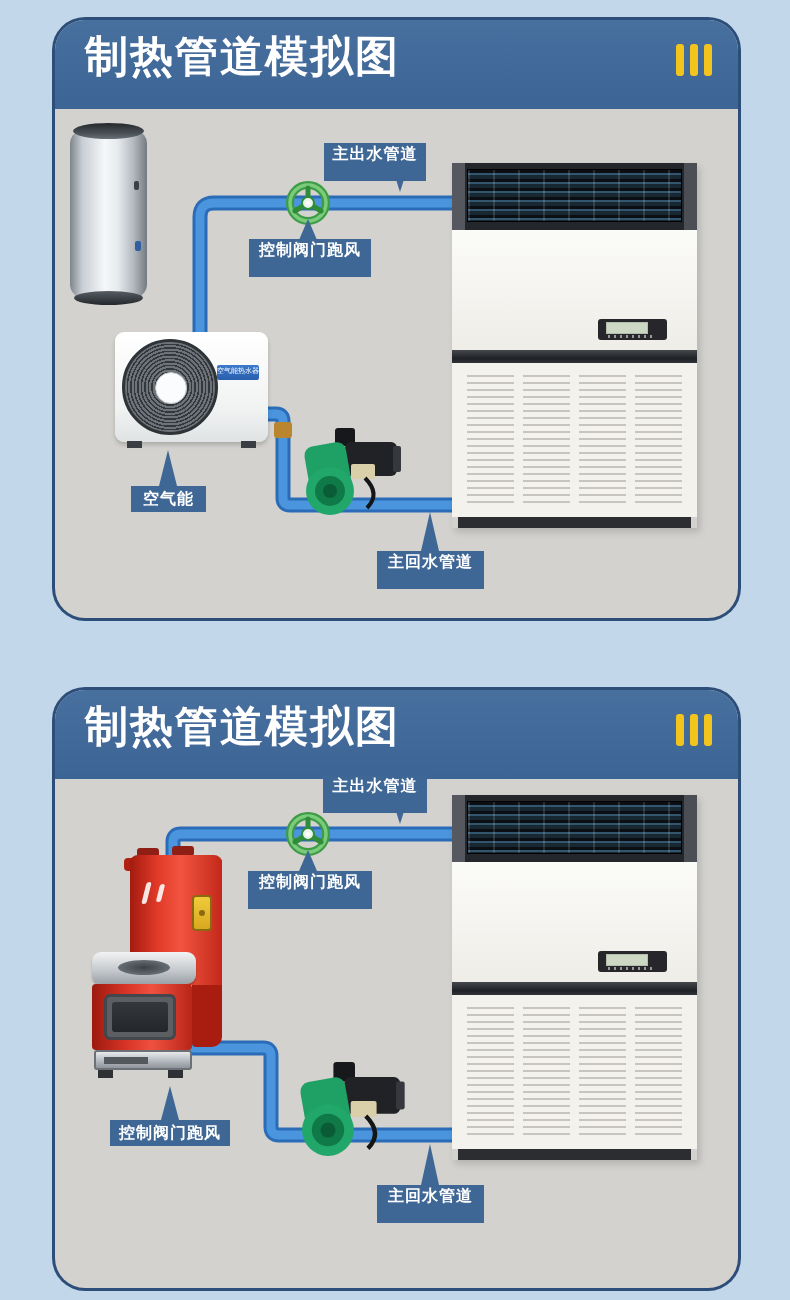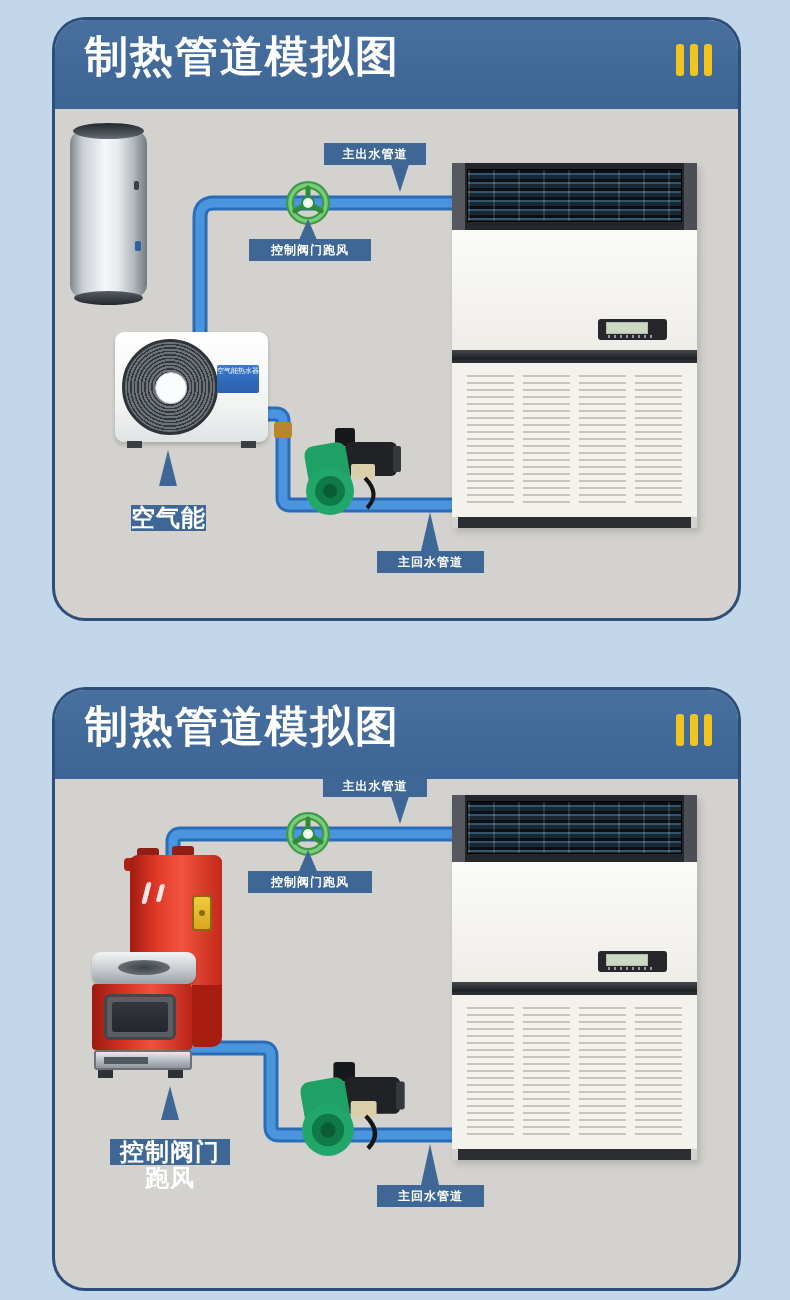--- a/index.html
+++ b/index.html
@@ -24,23 +24,23 @@
     font-size:43px; font-weight:800; color:#ffffff; letter-spacing:2px;
   }
   .deco-bars { position:absolute; right:26px; top:24px; display:flex; gap:6px; }
   .deco-bars i { width:8px; height:32px; background:#f2c41d; border-radius:3px; }
 
   .scene-svg { position:absolute; left:0; top:0; }
 
   
   .tag {
     position:absolute; background:#3e6795; color:#fff; text-align:center;
-    font-size:12px; font-weight:bold; letter-spacing:1px; line-height:22px; height:22px;
-  }
-  .tag.big { line-height:26px; height:26px; font-size:24px;margin-top:19px; }
+    font-size:16px; font-weight:bold; letter-spacing:1px; line-height:22px; height:38px;
+  }
+  .tag.big { line-height:26px; height:26px; font-size:16px; }
   .ptr { position:absolute; width:0; height:0; border-left:9px solid transparent; border-right:9px solid transparent; }
   .ptr.down { border-top:28px solid #3e6795; }
   .ptr.up   { border-bottom:30px solid #3e6795; }
 
   
   .tank { position:absolute; left:15px; top:103px; width:77px; height:182px; }
   .tank-body {
     position:absolute; inset:0; border-radius:38px/20px;
     background:linear-gradient(90deg,#7e868d 0%,#c8ced4 16%,#f5f7f9 45%,#e7ebee 62%,#b3bac0 82%,#737b82 100%);
   }
@@ -65,21 +65,21 @@
   .hp-fan {
     position:absolute; left:7px; top:7px; width:96px; height:96px; border-radius:50%;
     background:repeating-radial-gradient(circle at 50% 50%, #33383d 0 1.5px, #6d7379 1.5px 3.5px);
     border:3px solid #2e3338; box-sizing:border-box;
   }
   .hp-hub {
     position:absolute; left:50%; top:50%; width:30px; height:30px; margin:-15px 0 0 -15px;
     border-radius:50%; background:#fbfcfd; border:1px solid #c3c8cc;
   }
   .hp-badge {
-    position:absolute; left:102px; top:33px; width:42px; height:28px; border-radius:2px;
+    position:absolute; left:102px; top:33px; width:42px; height:15px; border-radius:2px;
     background:linear-gradient(180deg,#3a79cc,#2a5fae); color:#fff; font-size:7px;
     line-height:13px; text-align:center; white-space:nowrap; overflow:hidden;
   }
   .hp-foot { position:absolute; bottom:-6px; width:15px; height:7px; background:#3b3f44; }
   .hp-foot.l { left:12px; } .hp-foot.r { right:12px; }
 
   
   .ac-unit { position:absolute; left:397px; width:245px; height:365px; box-shadow:3px 4px 7px rgba(0,0,0,.15); }
   .ac-top {
     position:relative; height:67px;

